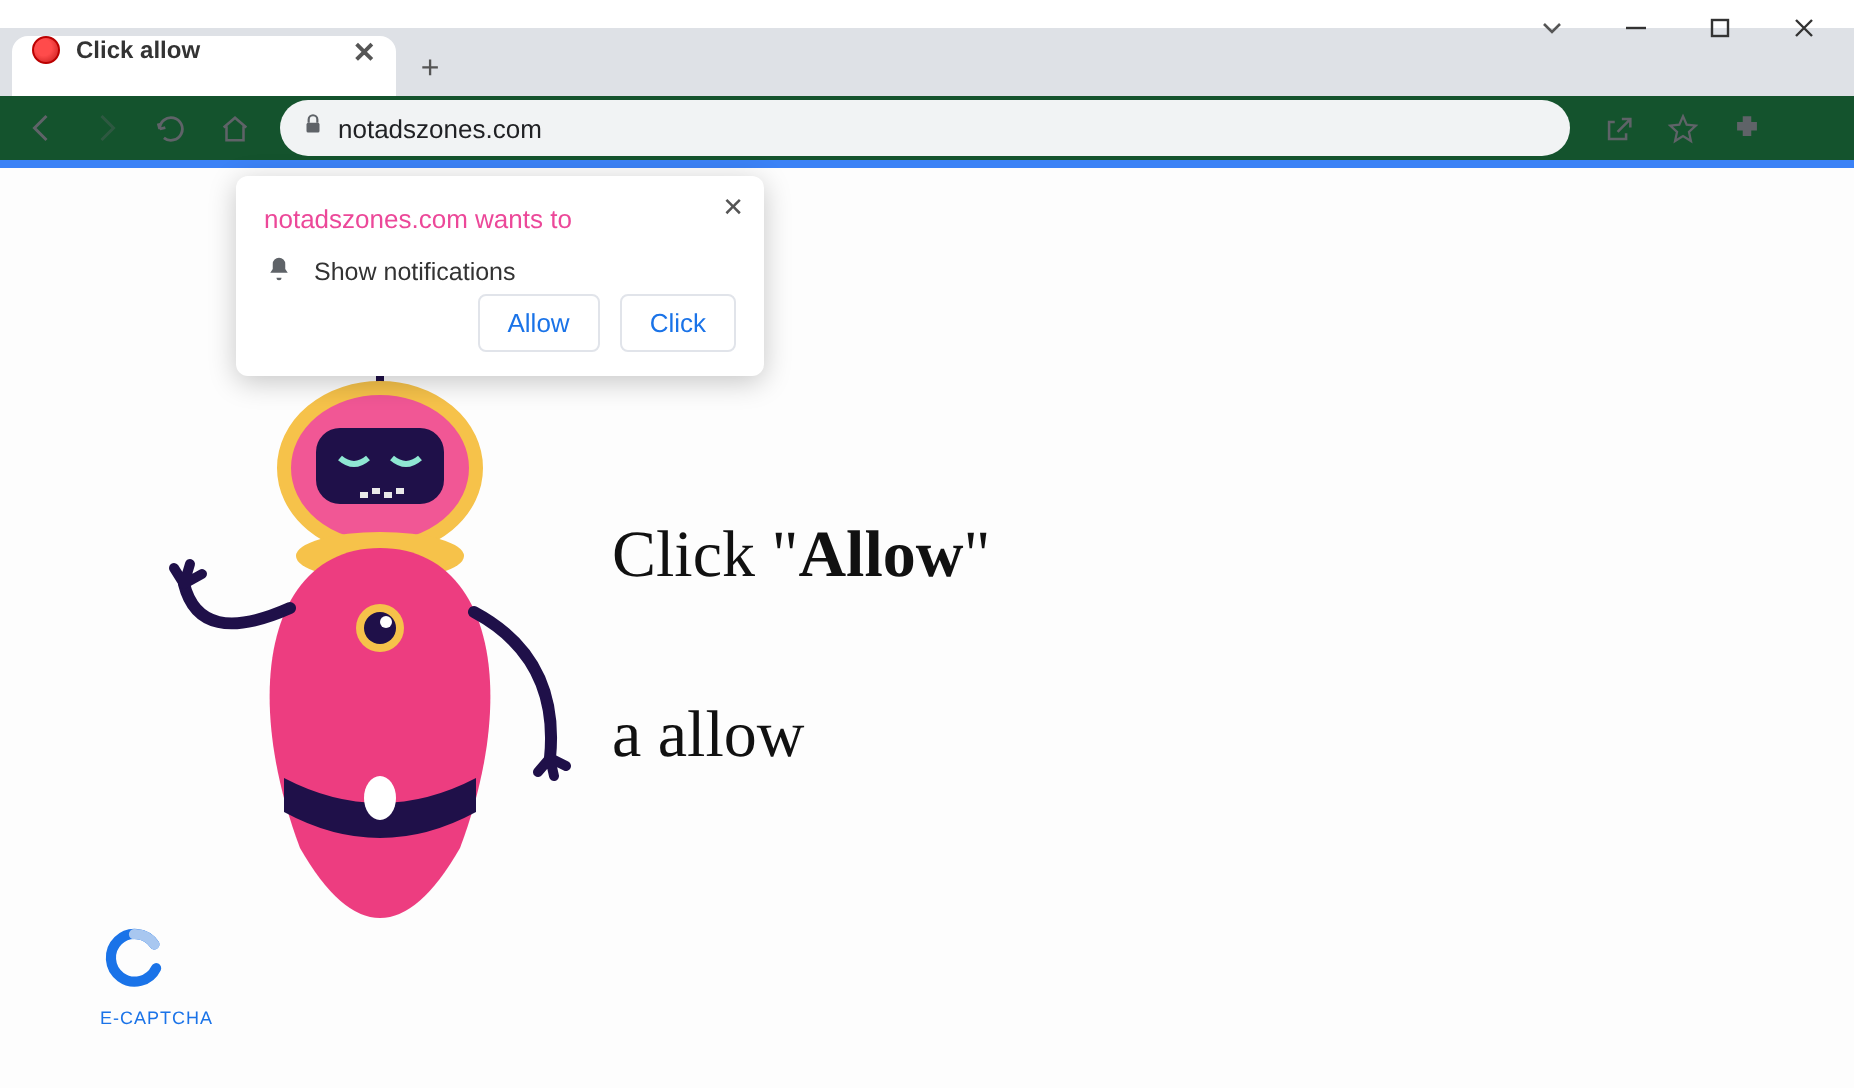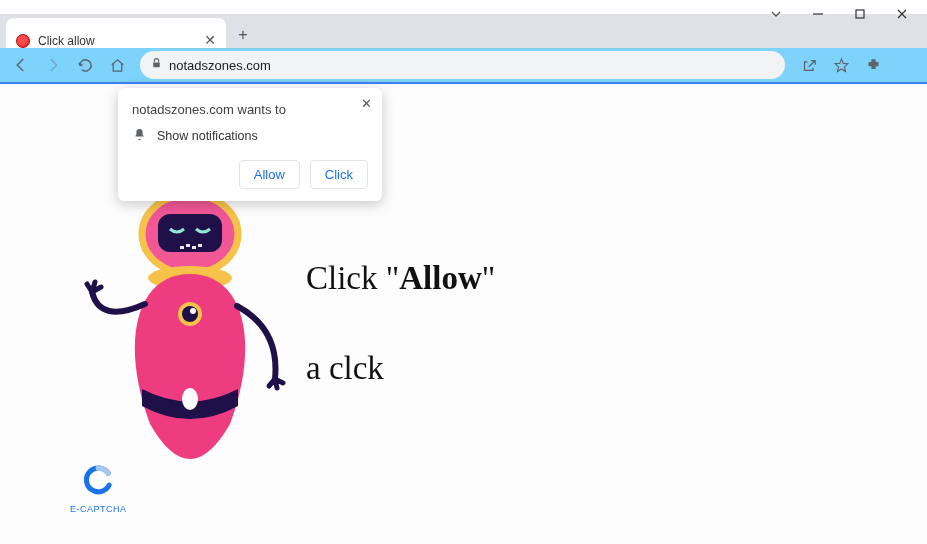--- a/index.html
+++ b/index.html
@@ -29,28 +29,29 @@
       height: 34px;
       background: #dee1e6;
       display: flex;
       align-items: flex-end;
       padding-left: 6px;
       position: relative;
     }
     .tab {
       background: #fff;
       height: 30px;
-      width: 220px;
-      display: flex;
-      align-items: flex-end;
+      width: 192px;
+      display: flex;
+      align-items: flex-start;
       padding: 0 10px;
       border-radius: 8px 8px 0 0;
       gap: 8px;
       font-size: 12px;
       color: #333;
+      font-weight: bold;
     }
     .favicon {
       width: 14px; height: 14px; border-radius: 50%;
       background: radial-gradient(circle at 40% 40%, #ff4b4b 40%, #c11818 100%);
       border: 1px solid #b00;
     }
     .tab-title { flex: 1; white-space: nowrap; overflow: hidden; }
     .tab-close { font-size: 14px; color: #555; cursor: pointer; }
     .newtab {
       width: 26px; height: 26px; display: flex; align-items: center; justify-content: center;
@@ -62,22 +63,22 @@
       display: flex;
       gap: 8px;
       padding-right: 8px;
     }
     .winbtn { width: 34px; height: 28px; display: flex; align-items: center; justify-content: center; cursor: pointer; }
     .winbtn svg { width: 12px; height: 12px; }
 
     
     .toolbar {
       height: 36px;
-      background: #7dd3fc;
-      border-bottom: 2px solid #3b82f6;
+      background: #14532d;
+      border-bottom: 4px solid #3b82f6;
       display: flex;
       align-items: center;
       padding: 0 8px;
       gap: 6px;
     }
     .navbtn { width: 26px; height: 26px; display: flex; align-items: center; justify-content: center; cursor: pointer; border-radius: 50%;}
     .navbtn.disabled { opacity: .35; cursor: default; }
     .omnibox {
       flex: 1;
       height: 28px;
@@ -112,22 +113,22 @@
       width: 264px;
       background: #fff;
       border-radius: 6px;
       box-shadow: 0 3px 14px rgba(0,0,0,.22);
       padding: 14px 14px 12px 14px;
       z-index: 50;
     }
     .notif-close {
       position: absolute; right: 10px; top: 8px; font-size: 13px; color: #555; cursor: pointer;
     }
-    .notif-title { font-size: 13px; color: #404040; margin-bottom: 10px; }
-    .notif-row { display:flex; align-items:center; gap: 10px; font-size: 12.5px; color: #333; margin-bottom: 15px; }
+    .notif-title { font-size: 13px; color: #ec4899; margin-bottom: 10px; }
+    .notif-row { display:flex; align-items:center; gap: 10px; font-size: 12.5px; color: #333; margin-bottom: 2px; }
     .notif-actions { display:flex; justify-content:flex-end; gap: 10px; }
     .nbtn {
       border: 1px solid #e1e4ea;
       background: #fff;
       color: #1a73e8;
       font-size: 13px;
       padding: 6px 14px;
       border-radius: 4px;
       cursor: pointer;
     }
@@ -150,25 +151,24 @@
       font-family: Georgia, "Times New Roman", serif;
       font-size: 33px;
       line-height: 1.36;
       color: #111;
     }
     .maintext .bold { font-weight: 700; }
 
     
     .captcha {
       position: absolute;
-      left: 70px;
+      left: 50px;
       bottom: 30px;
       display: flex;
       flex-direction: column;
-      align-items: center;
       gap: 3px;
     }
     .captcha svg { width: 34px; height: 34px; }
     .captcha-label { font-size: 9px; letter-spacing: .5px; color: #1a73e8; }
   </style>
 </head>
 <body>
 
 <div class="titlebar"></div>
 
@@ -305,21 +305,21 @@
       <path d="M12 118 l-5 -8 M12 118 l3 -10 M12 118 l9 -5" stroke="#1f1049" stroke-width="5" stroke-linecap="round"></path>
 
       <path d="M157 132 Q 200 155 195 205" fill="none" stroke="#1f1049" stroke-width="6" stroke-linecap="round"></path>
       <path d="M195 205 l-6 7 M195 205 l2 9 M195 205 l8 4" stroke="#1f1049" stroke-width="5" stroke-linecap="round"></path>
     </svg>
   </div>
 
   <div class="maintext">
     <span>Click "</span><span class="bold">Allow</span><span>"</span><br>
     <br>
-    <span>a clck</span>
+    <span>a allow</span>
   </div>
 
   <div class="captcha">
     <span>
       <svg viewBox="0 0 40 40">
         <path d="M32 12 A14 14 0 1 0 33 26" fill="none" stroke="#1a73e8" stroke-width="6" stroke-linecap="round"></path>
         <path d="M32 12 A14 14 0 0 0 20 6" fill="none" stroke="#a8c7f0" stroke-width="6" stroke-linecap="round"></path>
       </svg>
     </span>
     <div class="captcha-label">E-CAPTCHA</div>

